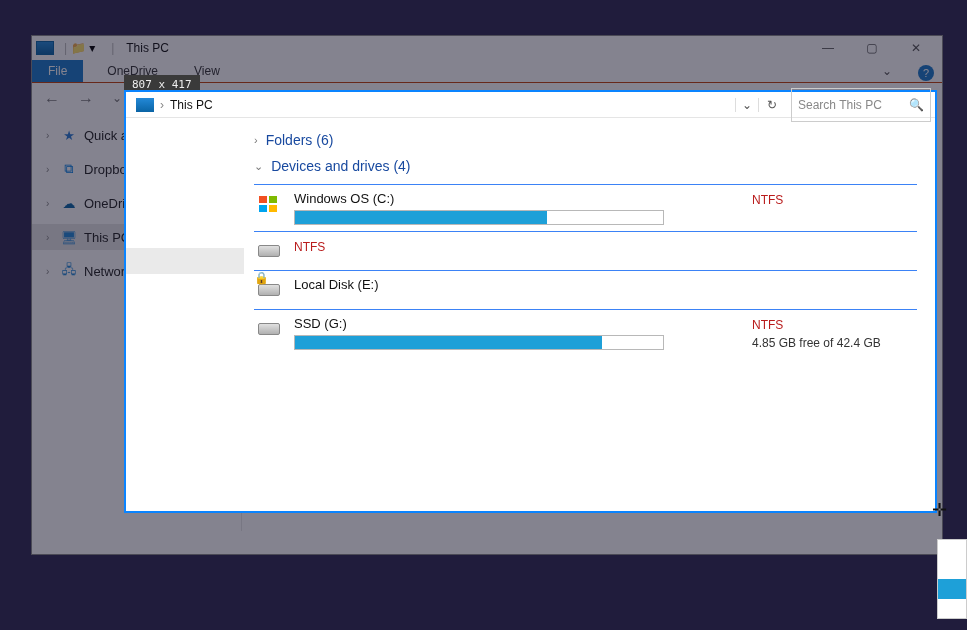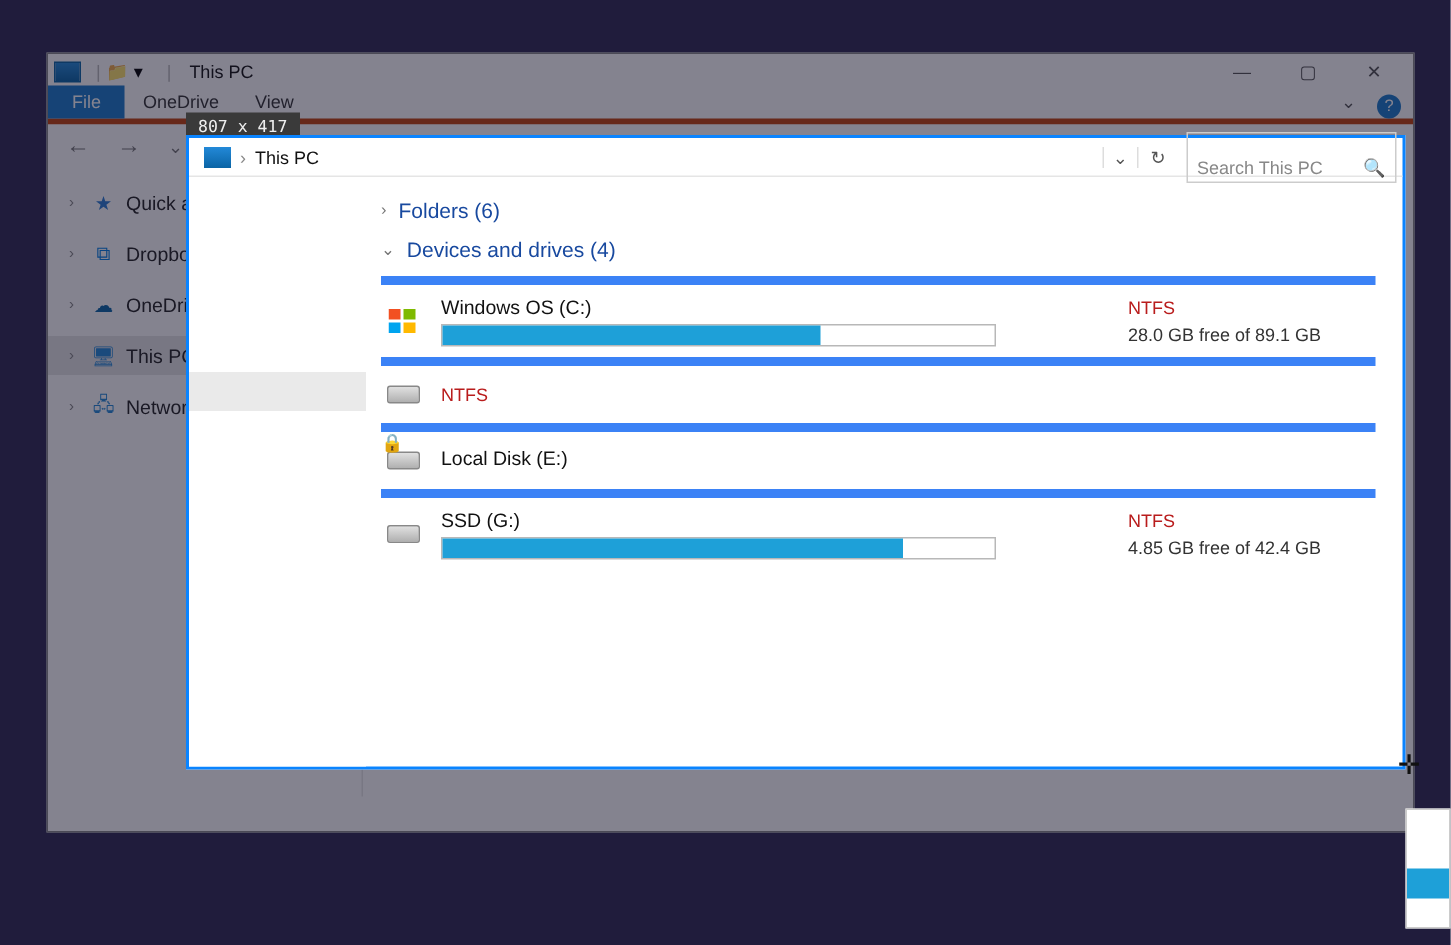--- a/index.html
+++ b/index.html
@@ -12,21 +12,21 @@
   background: #ffffff; border: 1px solid #888;
 }
 .titlebar { height: 23px; background: #fff; display: flex; align-items: center; padding: 0 4px; font-size: 12px; }
 .titlebar .sys-icon { width: 18px; height: 14px; background: linear-gradient(#2389d8,#0a64a5); border: 1px solid #0a64a5; margin-right: 6px; }
 .titlebar .divider { color: #bbb; margin: 0 4px; }
 .titlebar .qat-icon { width: 14px; height: 14px; display: inline-block; margin-right: 4px; }
 .titlebar .title-txt { margin-left: 8px; color: #111; }
 .titlebar .spacer { flex: 1; }
 .titlebar .ctrl { width: 44px; height: 23px; display: flex; align-items: center; justify-content: center; color: #555; font-size: 12px; }
 
-.ribbon-tabs { height: 24px; background: #fff; display: flex; align-items: flex-end; border-bottom: 4px solid #c2410c; font-size: 12px; }
+.ribbon-tabs { height: 24px; background: #fff; display: flex; align-items: center; border-bottom: 1px solid #c2410c; font-size: 12px; gap: 12px; }
 .ribbon-tabs .file { background: #1979ca; color: #fff; padding: 4px 16px; }
 .ribbon-tabs .tab { padding: 4px 12px; color: #333; }
 .ribbon-tabs .spacer { flex: 1; }
 .ribbon-tabs .chev { padding: 4px 10px; color: #555; }
 .ribbon-tabs .help { width: 16px; height: 16px; margin: 4px 8px 0 4px; border-radius: 50%; background: #1979ca; color: #fff; font-size: 11px; display: flex; align-items: center; justify-content: center; }
 
 .dim-tooltip { position: absolute; left: 124px; top: 75px; background: #3a3a3a; color: #eee; font-size: 11px; padding: 3px 8px; z-index: 8; font-family: Consolas, monospace; }
 
 .navbar { height: 29px; display: flex; align-items: center; padding: 2px 6px; font-size: 13px; gap: 6px; background: #fff; }
 .navbtn { color: #777; padding: 0 6px; font-size: 16px; }
@@ -48,32 +48,32 @@
 .overlay-window {
   position: absolute; left: 124px; top: 90px; width: 813px; height: 423px;
   background: #fff; border: 2px solid #0a84ff; z-index: 10;
 }
 .ov-addr { height: 26px; display: flex; align-items: center; border-bottom: 1px solid #e5e5e5; padding: 0 4px; font-size: 12px; }
 .ov-addr .sys-icon { width: 18px; height: 14px; background: linear-gradient(#2389d8,#0a64a5); margin: 0 6px; }
 .ov-addr .crumb { padding: 0 6px; color: #111; }
 .ov-addr .spacer { flex: 1; }
 .ov-addr .drop { color: #555; padding: 0 6px; border-left: 1px solid #ddd; }
 .ov-addr .refresh { padding: 0 8px; color: #555; border-left: 1px solid #ddd; }
-.ov-addr .search { width: 140px; height: 22px; border: 1px solid #ccc; margin-left: 6px; display: flex; align-items: flex-start; padding: 16px 6px; color: #888; font-size: 12px; }
+.ov-addr .search { width: 140px; height: 22px; border: 1px solid #ccc; margin-left: 6px; display: flex; align-items: center; padding: 16px 6px; color: #888; font-size: 12px; }
 .ov-addr .search .sico { margin-left: auto; }
 
 .ov-body { display: flex; height: calc(100% - 26px); }
 .ov-left { width: 118px; background: #fff; }
 .ov-left .sel { height: 26px; margin-top: 130px; background: #eaeaea; }
 .ov-main { flex: 1; padding: 14px 18px 10px 10px; font-size: 13px; color: #111; }
 
 .grp-header { color: #18499f; font-size: 14px; display: flex; align-items: center; margin-bottom: 10px; }
 .grp-header .chev { color: #777; font-size: 11px; margin-right: 8px; }
 
-.drive { display: flex; align-items: center; padding: 6px 0; border-top: 6px solid #3b82f6; }
+.drive { display: flex; align-items: flex-start; padding: 6px 0; border-top: 1px solid #3b82f6; }
 .drive:first-of-type { border-top: none; }
 .drive-icon { width: 30px; height: 26px; margin-right: 10px; display: flex; align-items: center; justify-content: center; }
 .drive-icon .hdd { width: 22px; height: 12px; background: linear-gradient(#e0e0e0,#b0b0b0); border: 1px solid #888; border-radius: 2px; }
 .drive-mid { flex: 1; }
 .drive-name { font-size: 13px; margin-bottom: 4px; color: #111; }
 .drive-bar { width: 370px; height: 15px; border: 1px solid #b8b8b8; background: #fff; position: relative; }
 .drive-bar .fill { position: absolute; left: 0; top: 0; bottom: 0; background: #1ea0d8; }
 .drive-right { width: 165px; font-size: 12px; color: #333; line-height: 1.5; padding-top: 0; }
 .drive-right .fs { color: #b91c1c; }
 
@@ -196,21 +196,20 @@
             </svg>
         </div>
         <div class="drive-mid">
           <div class="drive-name">Windows OS (C:)</div>
           <div class="drive-bar">
               <div class="fill" style="width:68.6%"></div>
             </div>
         </div>
         <div class="drive-right">
           <div class="fs">NTFS</div>
-          <div>28.0 GB free of 89.1 GB</div>
         </div>
       </div>
 
       <div class="drive">
         <div class="drive-icon">
             <div class="hdd"></div>
           </div>
         <div class="drive-right">
           <div class="fs">NTFS</div>
         </div>

